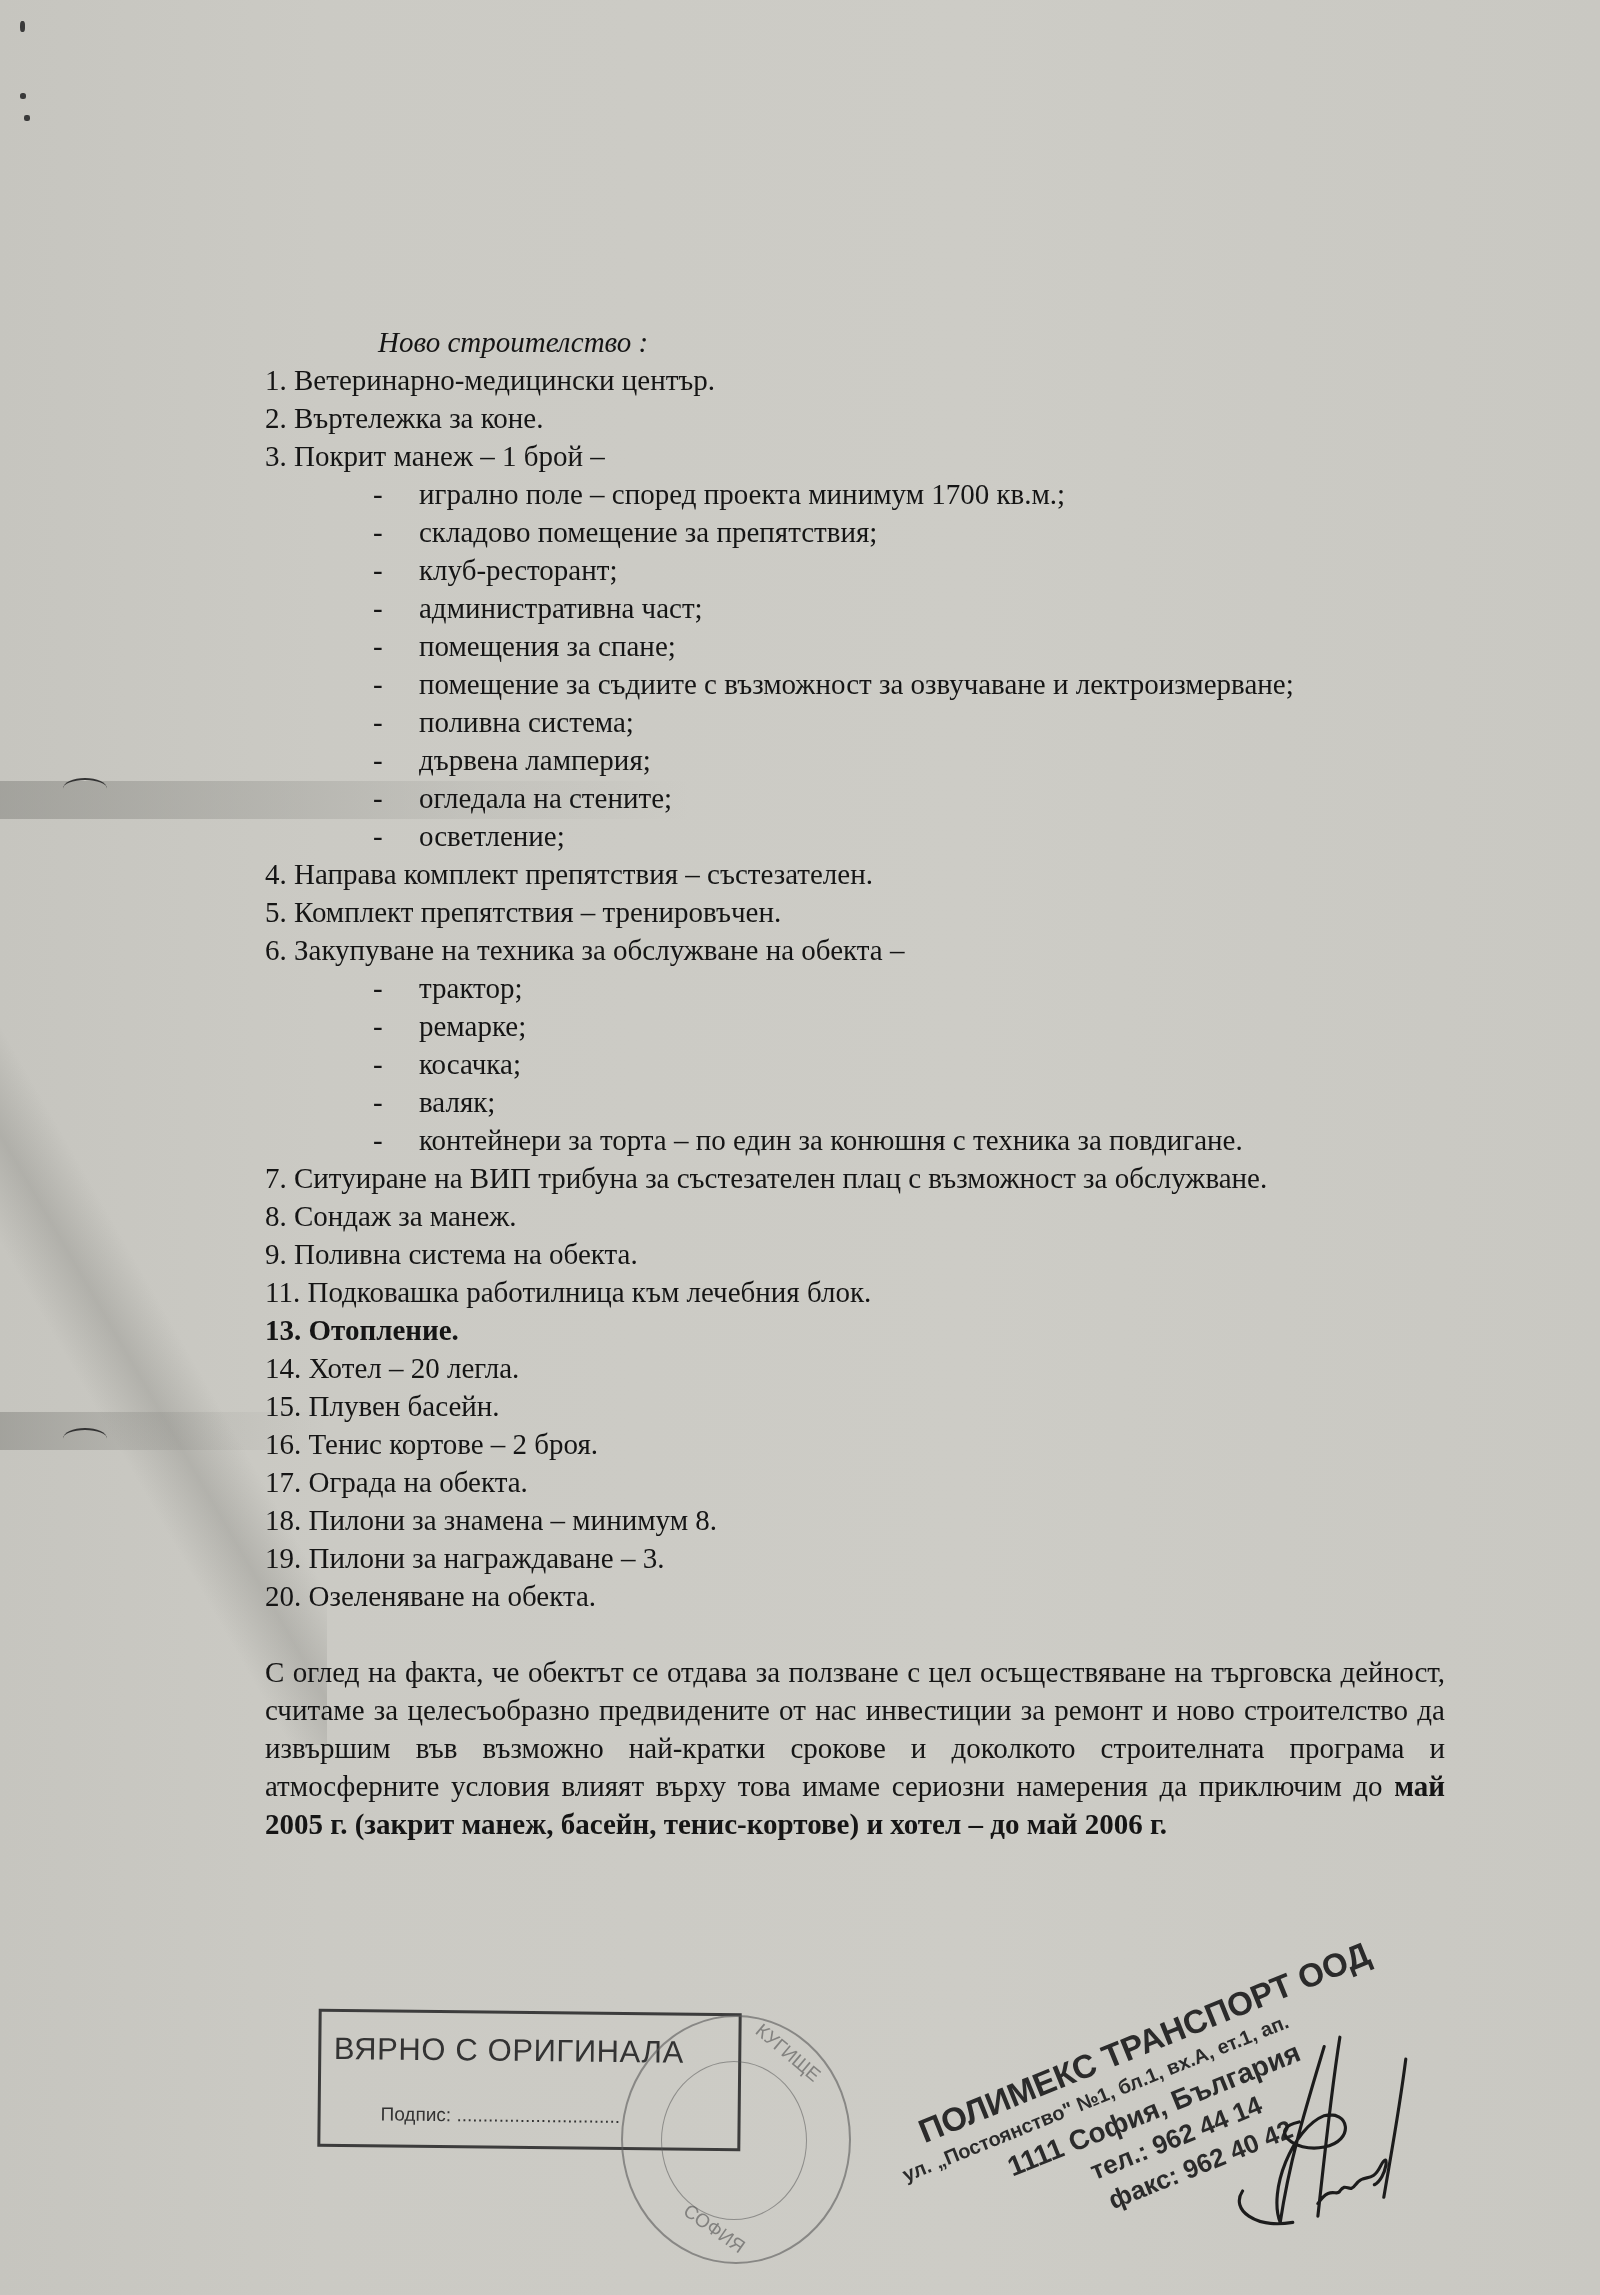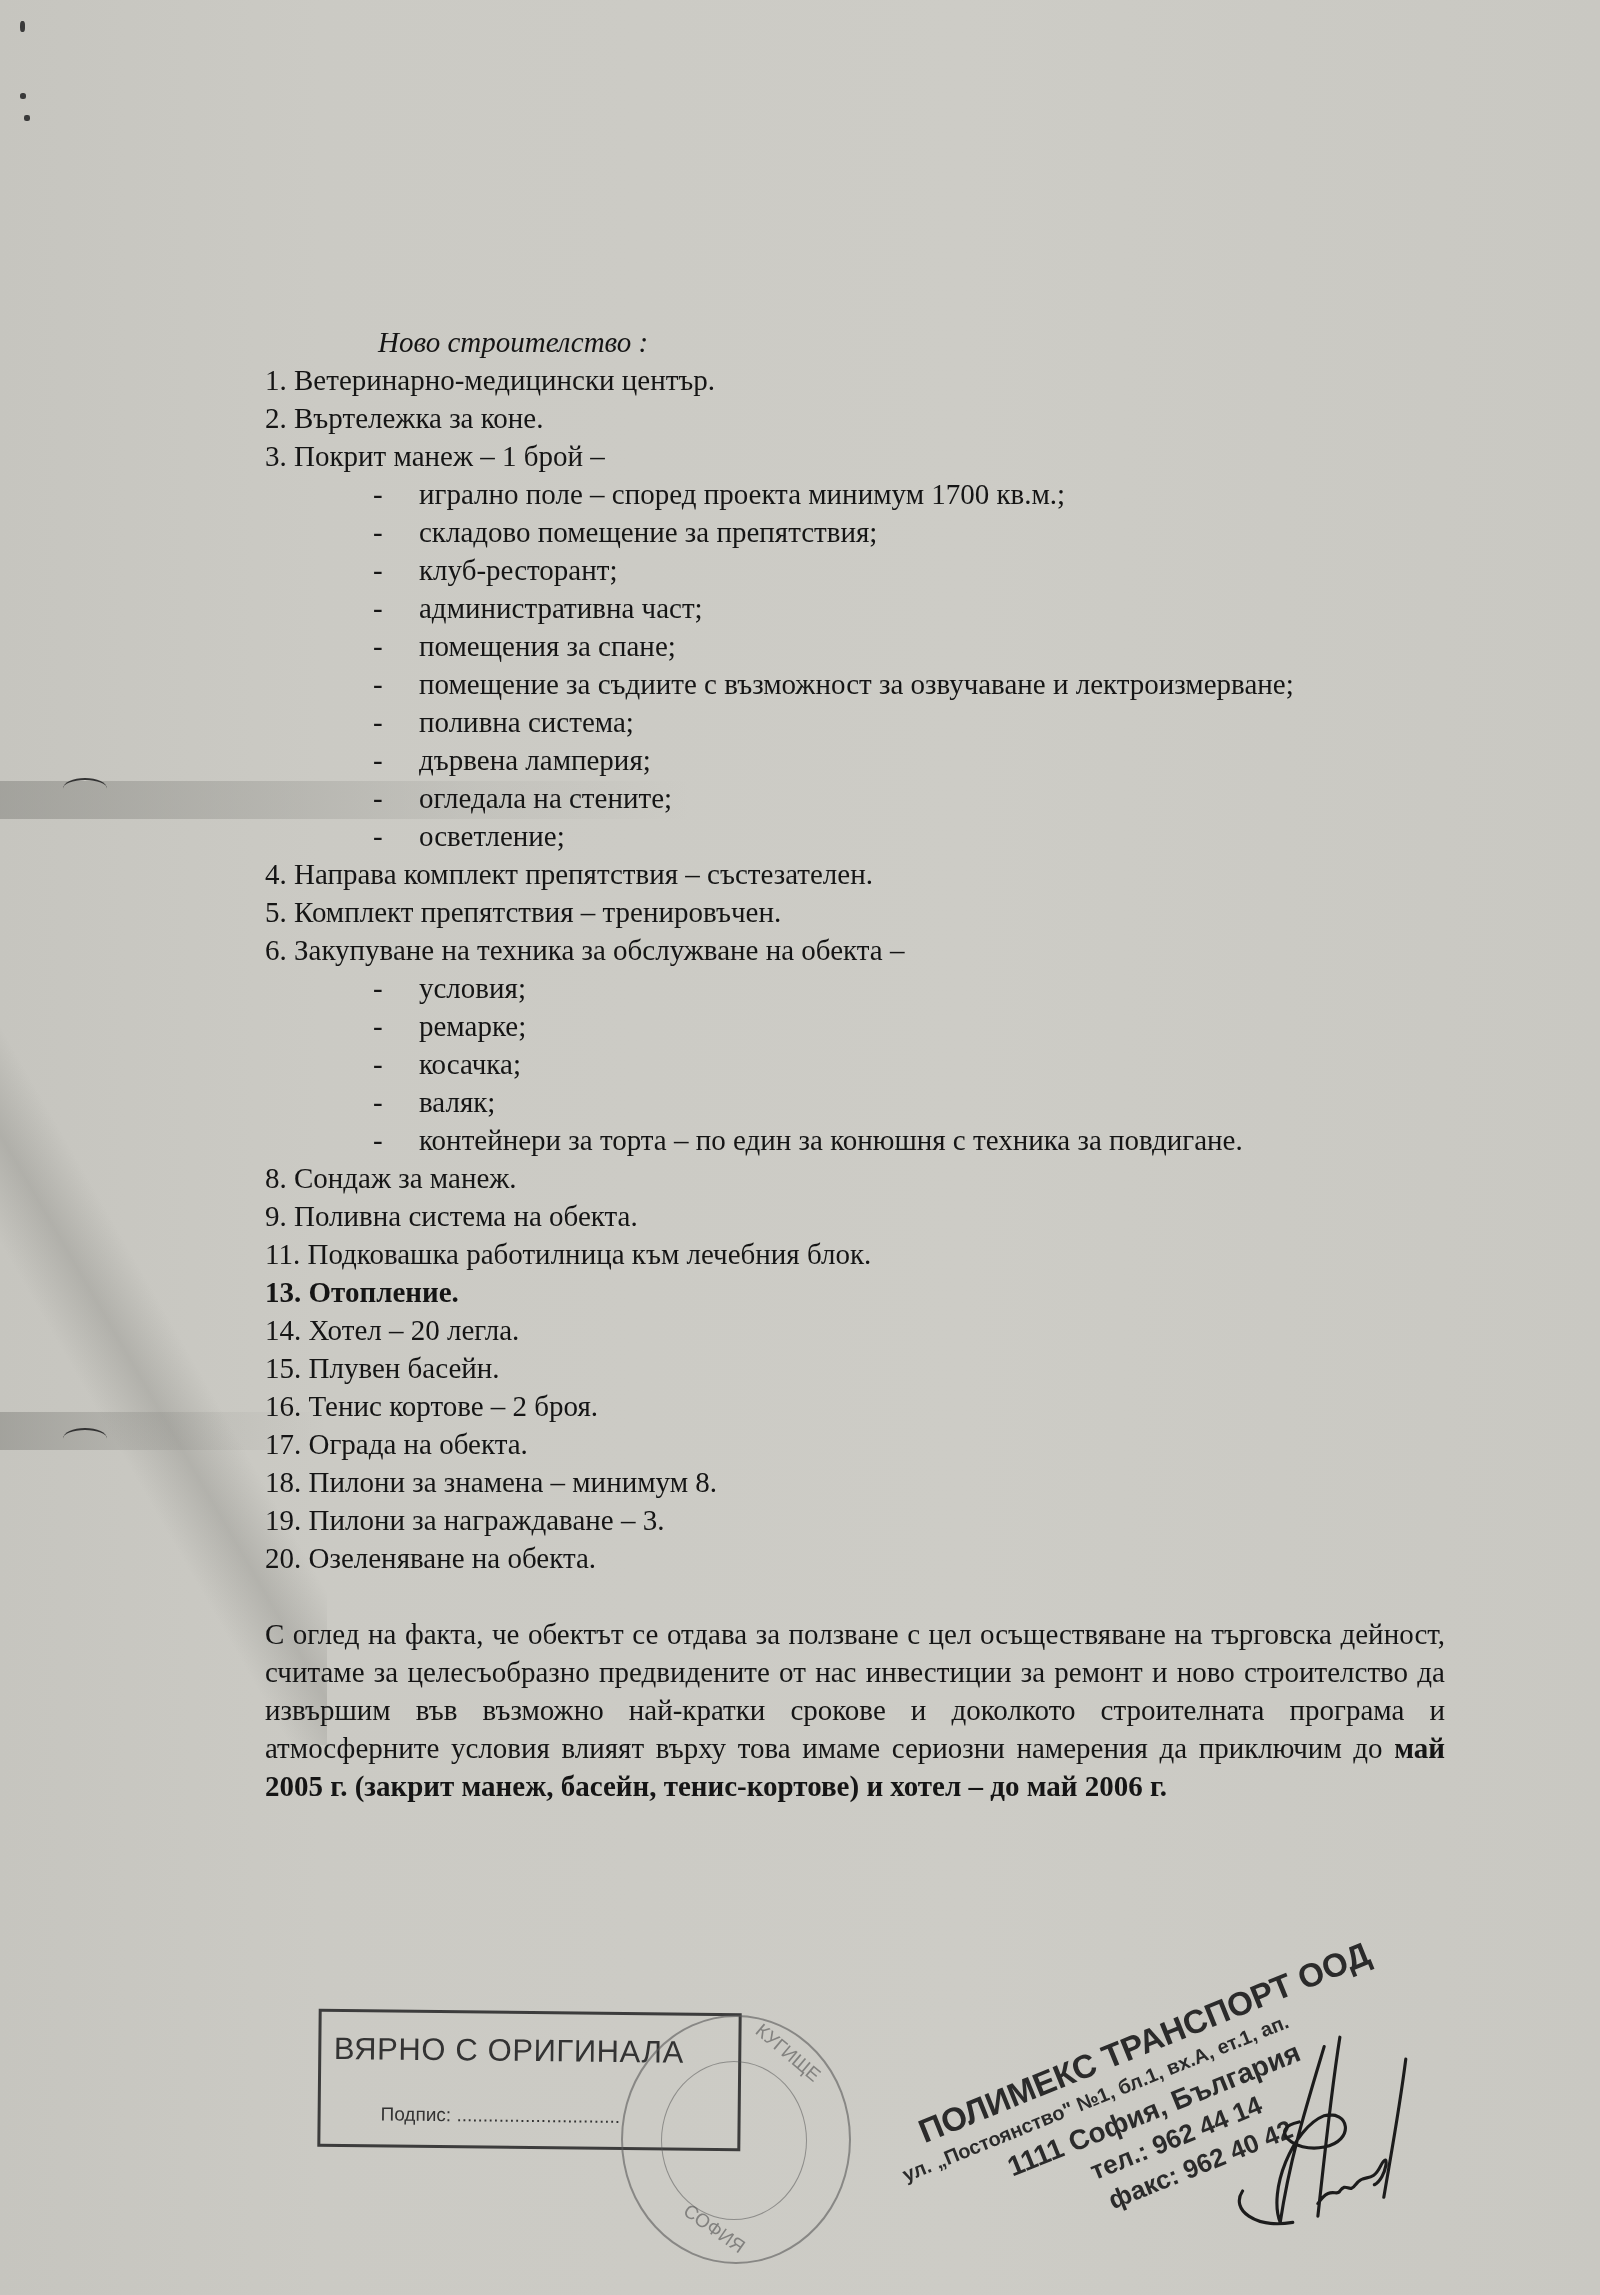--- a/index.html
+++ b/index.html
@@ -103,25 +103,26 @@
       <div class="sub"><span class="dash">-</span><span>административна част;</span></div>
       <div class="sub"><span class="dash">-</span><span>помещения за спане;</span></div>
       <div class="sub"><span class="dash">-</span><span>помещение за съдиите с възможност за озвучаване и лектроизмерване;</span></div>
       <div class="sub"><span class="dash">-</span><span>поливна система;</span></div>
       <div class="sub"><span class="dash">-</span><span>дървена ламперия;</span></div>
       <div class="sub"><span class="dash">-</span><span>огледала на стените;</span></div>
       <div class="sub"><span class="dash">-</span><span>осветление;</span></div>
       <div class="item"><span>4.</span> <span>Направа комплект препятствия – състезателен.</span></div>
       <div class="item"><span>5.</span> <span>Комплект препятствия – тренировъчен.</span></div>
       <div class="item"><span>6.</span> <span>Закупуване на техника за обслужване на обекта –</span></div>
-      <div class="sub"><span class="dash">-</span><span>условия;</span></div>
+      <div class="sub"><span class="dash">-</span><span>трактор;</span></div>
       <div class="sub"><span class="dash">-</span><span>ремарке;</span></div>
       <div class="sub"><span class="dash">-</span><span>косачка;</span></div>
       <div class="sub"><span class="dash">-</span><span>валяк;</span></div>
       <div class="sub"><span class="dash">-</span><span>контейнери за торта – по един за конюшня с техника за повдигане.</span></div>
+      <div class="item"><span>7.</span> <span>Ситуиране на ВИП трибуна за състезателен плац с възможност за обслужване.</span></div>
       <div class="item"><span>8.</span> <span>Сондаж за манеж.</span></div>
       <div class="item"><span>9.</span> <span>Поливна система на обекта.</span></div>
       <div class="item"><span>11.</span> <span>Подковашка работилница към лечебния блок.</span></div>
       <div class="item justify"><span>13.</span> <span>Отопление.</span></div>
       <div class="item bold"><span>14.</span> <span>Хотел – 20 легла.</span></div>
       <div class="item bold"><span>15.</span> <span>Плувен басейн.</span></div>
       <div class="item bold"><span>16.</span> <span>Тенис кортове – 2 броя.</span></div>
       <div class="item"><span>17.</span> <span>Ограда на обекта.</span></div>
       <div class="item"><span>18.</span> <span>Пилони за знамена – минимум 8.</span></div>
       <div class="item"><span>19.</span> <span>Пилони за награждаване – 3.</span></div>

